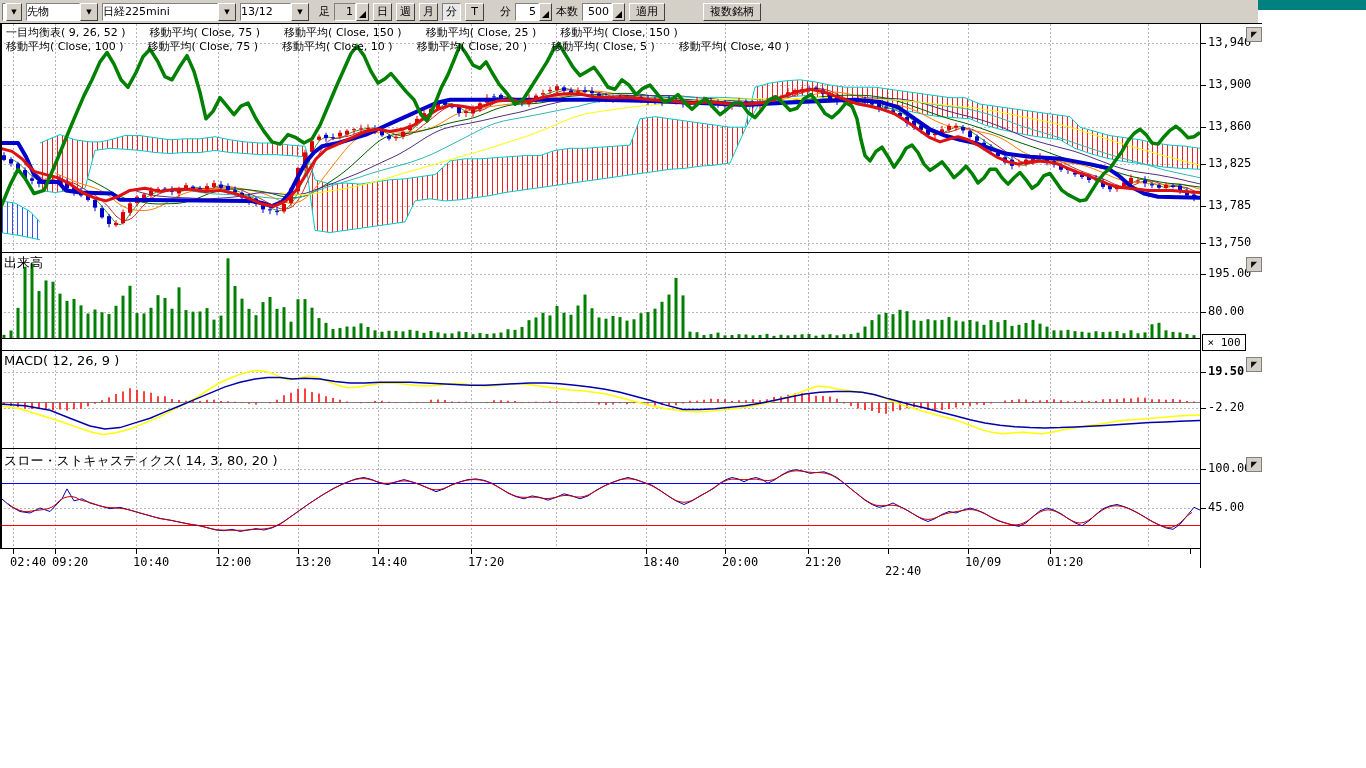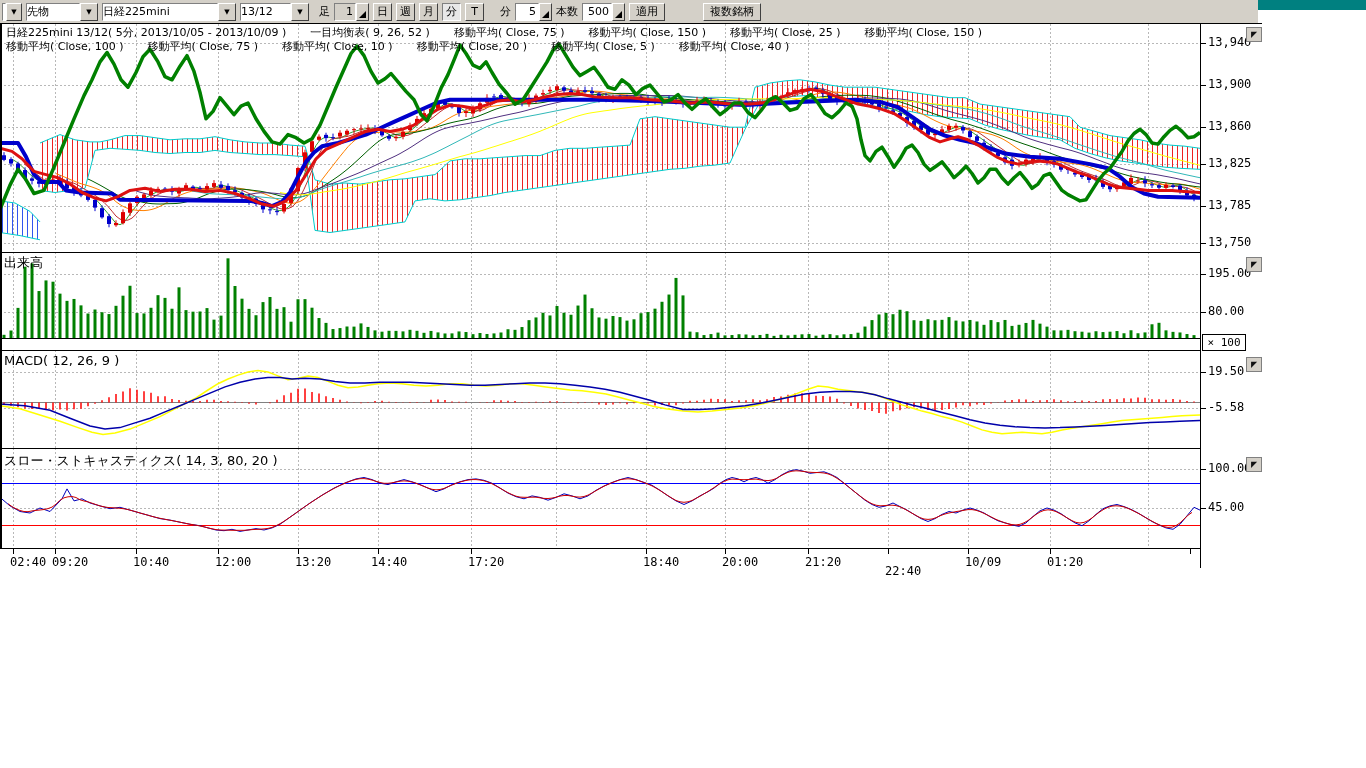--- a/index.html
+++ b/index.html
@@ -933,21 +933,20 @@
       <line x1="1200" y1="243" x2="1206" y2="243" stroke="#000000" shape-rendering="crispEdges"></line>
       <line x1="1200" y1="274" x2="1206" y2="274" stroke="#000000" shape-rendering="crispEdges"></line>
       <line x1="1200" y1="312" x2="1206" y2="312" stroke="#000000" shape-rendering="crispEdges"></line>
       <line x1="1200" y1="372" x2="1206" y2="372" stroke="#000000" shape-rendering="crispEdges"></line>
       <line x1="1200" y1="408" x2="1206" y2="408" stroke="#000000" shape-rendering="crispEdges"></line>
       <line x1="1200" y1="469" x2="1206" y2="469" stroke="#000000" shape-rendering="crispEdges"></line>
       <line x1="1200" y1="508" x2="1206" y2="508" stroke="#000000" shape-rendering="crispEdges"></line>
     </svg>
 
   <div class="legend-row" style="top:25px" id="legend-row1">
-      <span>日経225mini 13/12( 5分, 2013/10/05 - 2013/10/09 )</span>
       <span>一目均衡表( 9, 26, 52 )</span>
       <span>移動平均( Close, 75 )</span>
       <span>移動平均( Close, 150 )</span>
       <span>移動平均( Close, 25 )</span>
       <span>移動平均( Close, 150 )</span>
     </div>
   <div class="legend-row" style="top:39px" id="legend-row2">
       <span>移動平均( Close, 100 )</span>
       <span>移動平均( Close, 75 )</span>
       <span>移動平均( Close, 10 )</span>
@@ -964,22 +963,22 @@
 
   <div id="overlays">
       <div class="axlbl" style="left: 1208px; top: 35px;">13,940</div>
       <div class="axlbl" style="left: 1208px; top: 77.1053px;">13,900</div>
       <div class="axlbl" style="left: 1208px; top: 119.211px;">13,860</div>
       <div class="axlbl" style="left: 1208px; top: 156.053px;">13,825</div>
       <div class="axlbl" style="left: 1208px; top: 198.158px;">13,785</div>
       <div class="axlbl" style="left: 1208px; top: 235px;">13,750</div>
       <div class="axlbl" style="left: 1208px; top: 266px;">195.00</div>
       <div class="axlbl" style="left: 1208px; top: 304px;">80.00</div>
-      <div class="axlbl" style="left: 1208px; top: 364px;">19.50</div>
-      <div class="axlbl" style="left: 1208px; top: 400px;">-5.58</div>
+      <div class="axlbl" style="left: 1208px; top: 364px; font-weight: bold;">19.50</div>
+      <div class="axlbl" style="left: 1208px; top: 400px;">-2.20</div>
       <div class="axlbl" style="left: 1208px; top: 461px;">100.00</div>
       <div class="axlbl" style="left: 1208px; top: 500px;">45.00</div>
       <div class="timelbl" style="left: 10px; top: 555px;">02:40</div>
       <div class="timelbl" style="left: 52px; top: 555px;">09:20</div>
       <div class="timelbl" style="left: 133px; top: 555px;">10:40</div>
       <div class="timelbl" style="left: 215px; top: 555px;">12:00</div>
       <div class="timelbl" style="left: 295px; top: 555px;">13:20</div>
       <div class="timelbl" style="left: 355px; top: 555px; margin-left: 16px;">14:40</div>
       <div class="timelbl" style="left: 468px; top: 555px;">17:20</div>
       <div class="timelbl" style="left: 643px; top: 555px;">18:40</div>

